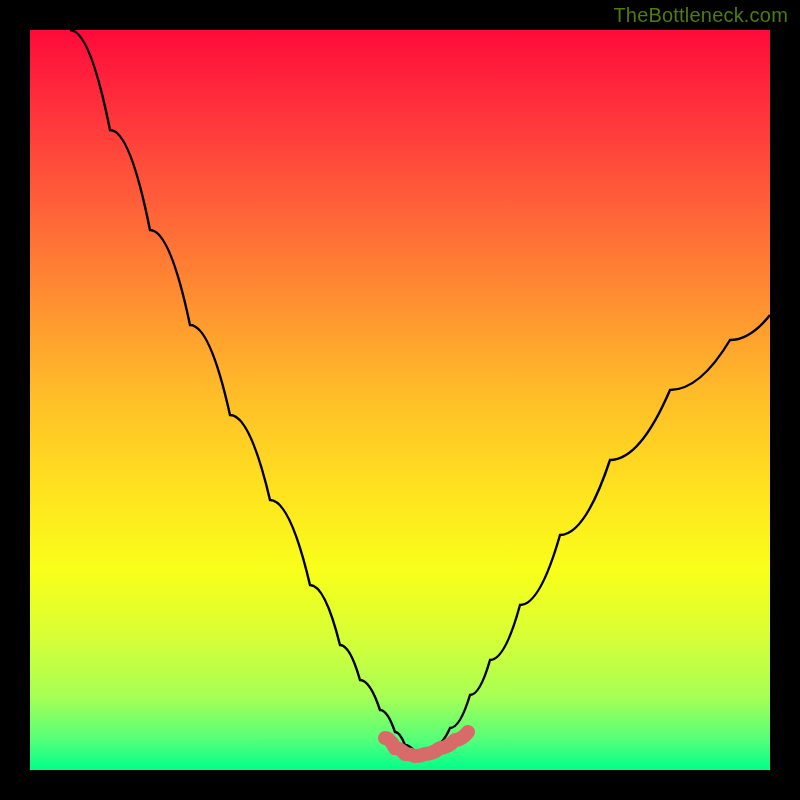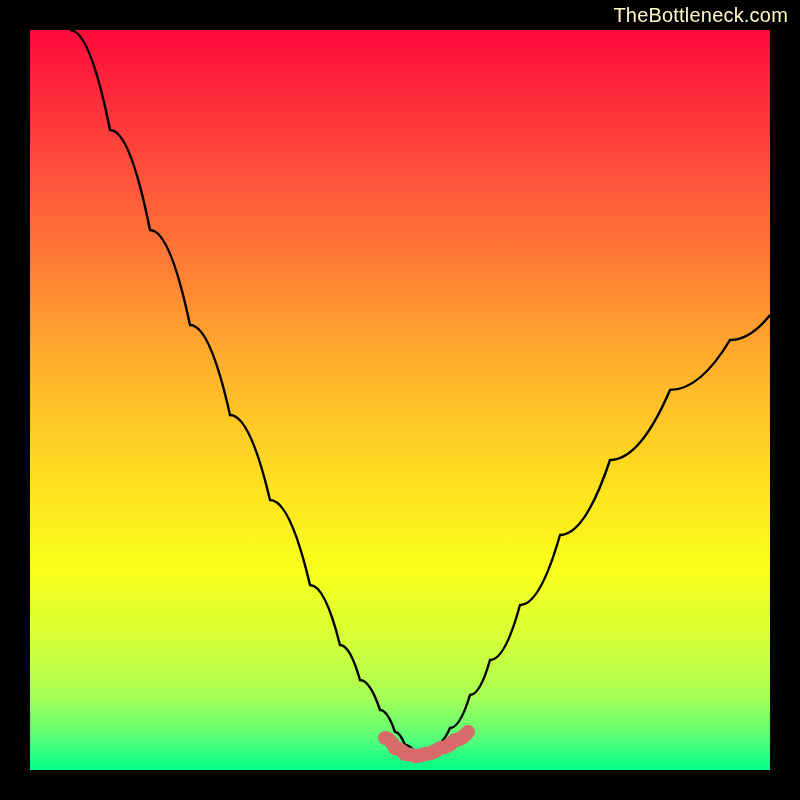--- a/index.html
+++ b/index.html
@@ -46,21 +46,21 @@
   .curve-svg {
     position: absolute;
     inset: 0;
     width: 100%;
     height: 100%;
   }
   .watermark {
     position: absolute;
     top: 4px;
     right: 12px;
-    color: #fef9c3;
+    color: #4d7c0f;
     font-size: 20px;
     font-weight: 500;
     letter-spacing: 0.2px;
     user-select: none;
   }
 </style>
 </head>
 <body>
 
 <div class="frame">

